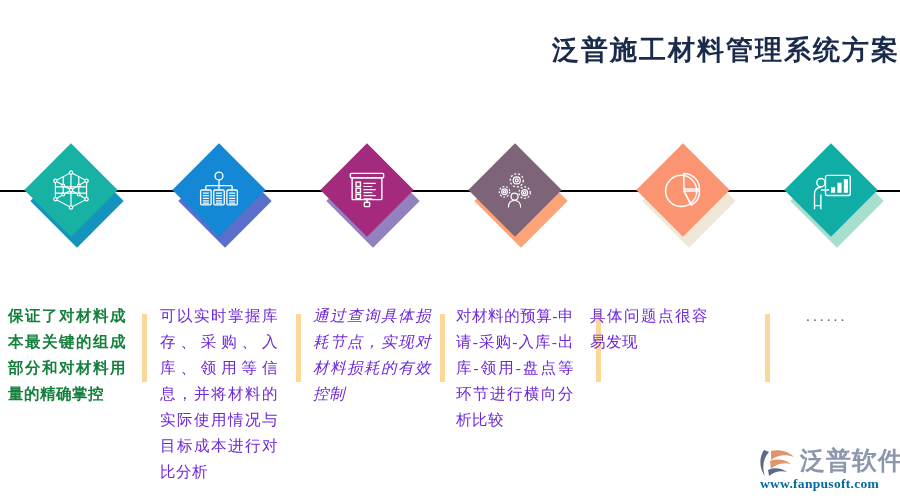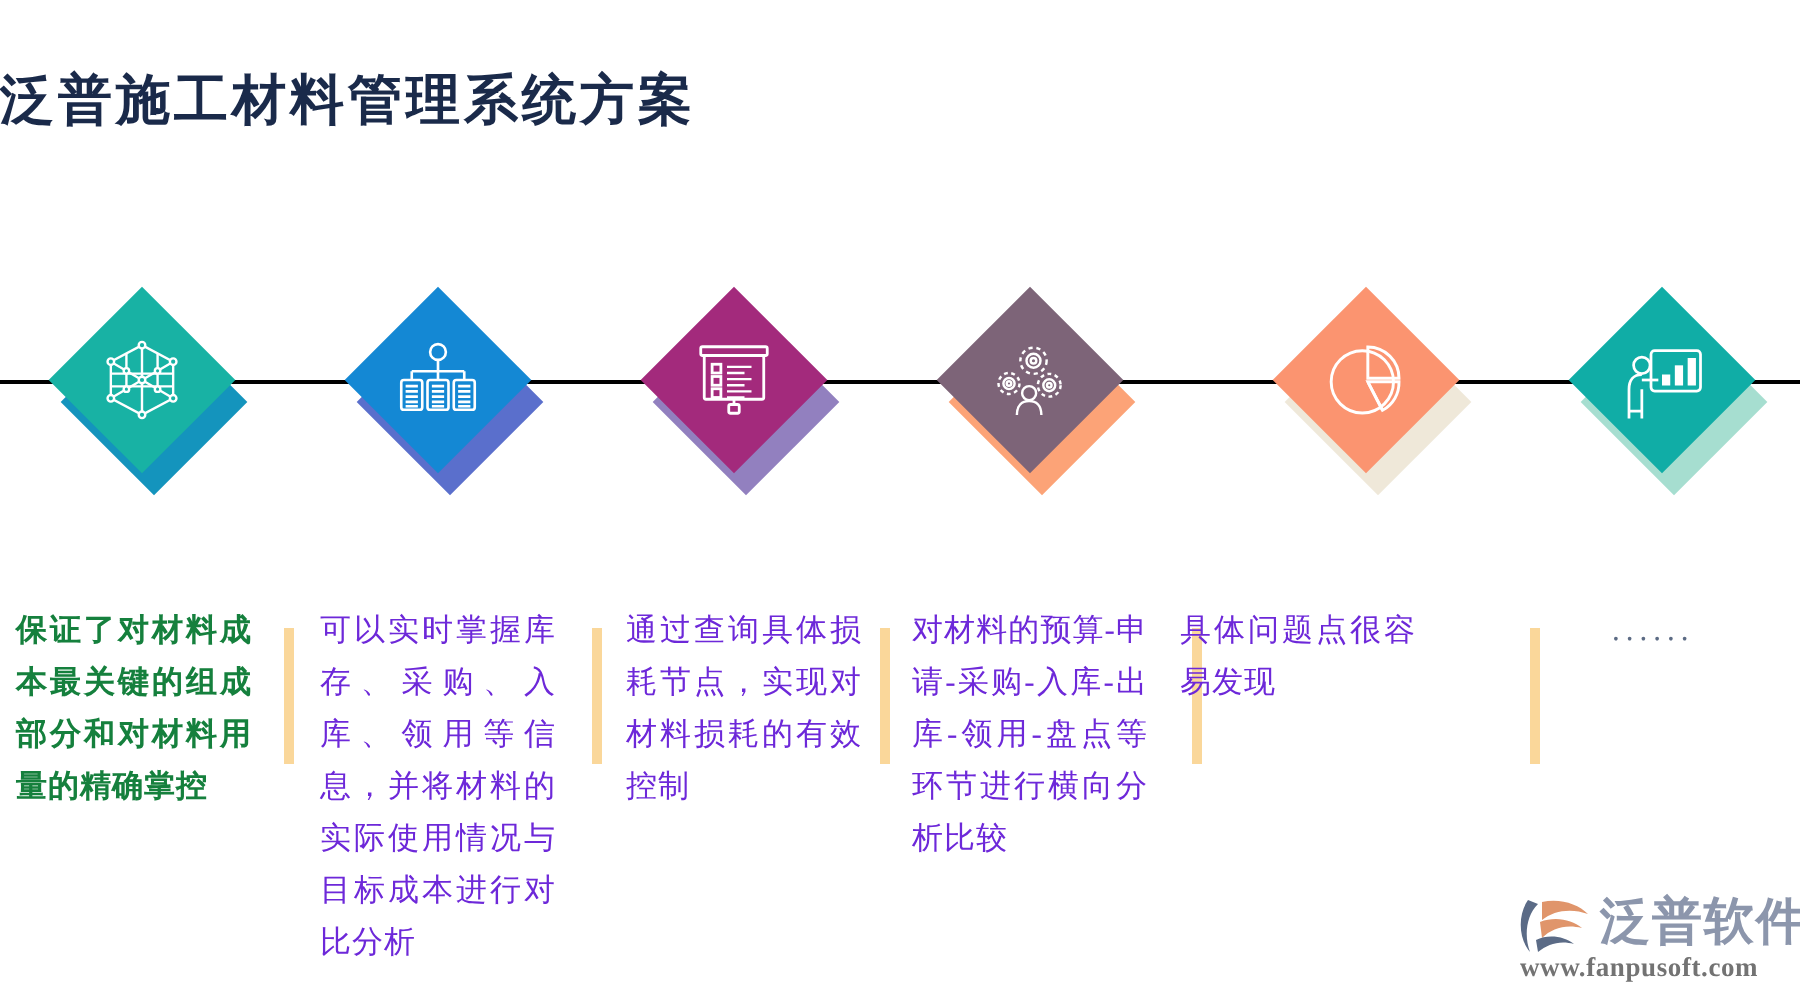--- a/index.html
+++ b/index.html
@@ -14,21 +14,21 @@
     overflow: hidden;
     font-family: "Liberation Sans", "DejaVu Sans", sans-serif;
   }
 
   
   #page-title {
     position: absolute;
     top: 32px;
     left: 0;
     width: 900px;
-    text-align: left;
+    text-align: right;
     font-family: "Liberation Serif", "DejaVu Serif", serif;
     font-size: 27px;
     font-weight: 700;
     letter-spacing: 2px;
     color: #1a2a4a;
     white-space: nowrap;
   }
 
   
   #timeline {
@@ -143,21 +143,21 @@
     letter-spacing: 1px;
     white-space: nowrap;
   }
   #logo-url {
     position: absolute;
     left: 2px;
     top: 30px;
     font-family: "Liberation Serif", "DejaVu Serif", serif;
     font-size: 13.5px;
     font-weight: 700;
-    color: #737373;
+    color: #0369a1;
     letter-spacing: 0.3px;
     white-space: nowrap;
   }
 </style>
 </head>
 <body>
 
 <div id="page-title">泛普施工材料管理系统方案</div>
 
 <div id="timeline">
@@ -281,21 +281,21 @@
 <div id="captions">
 
   <div class="divider" style="left:142px;"></div>
   <div class="divider" style="left:296px;"></div>
   <div class="divider" style="left:440px;"></div>
   <div class="divider" style="left:596px;"></div>
   <div class="divider" style="left:765px;"></div>
 
   <div class="caption first" style="left:8px;">保证了对材料成本最关键的组成部分和对材料用量的精确掌控</div>
   <div class="caption" style="left:160px;">可以实时掌握库存、采购、入库、领用等信息，并将材料的实际使用情况与目标成本进行对比分析</div>
-  <div class="caption" style="left:313px;">通过查询具体损耗节点，实现对材料损耗的有效控制</div>
+  <div class="caption" style="left:313px;font-style:italic;">通过查询具体损耗节点，实现对材料损耗的有效控制</div>
   <div class="caption" style="left:456px;">对材料的预算-申请-采购-入库-出库-领用-盘点等环节进行横向分析比较</div>
   <div class="caption" style="left:590px;">具体问题点很容易发现</div>
   <div class="caption dots" style="left:806px;">......</div>
 
 </div>
 
 <div id="logo">
   <div id="logo-mark">
     <svg width="40" height="30" viewBox="0 0 40 30">
       <path d="M6,2 C1,9 1,21 7,28 C4,20 5,10 11,4 Z" fill="#5b6b86"></path>

